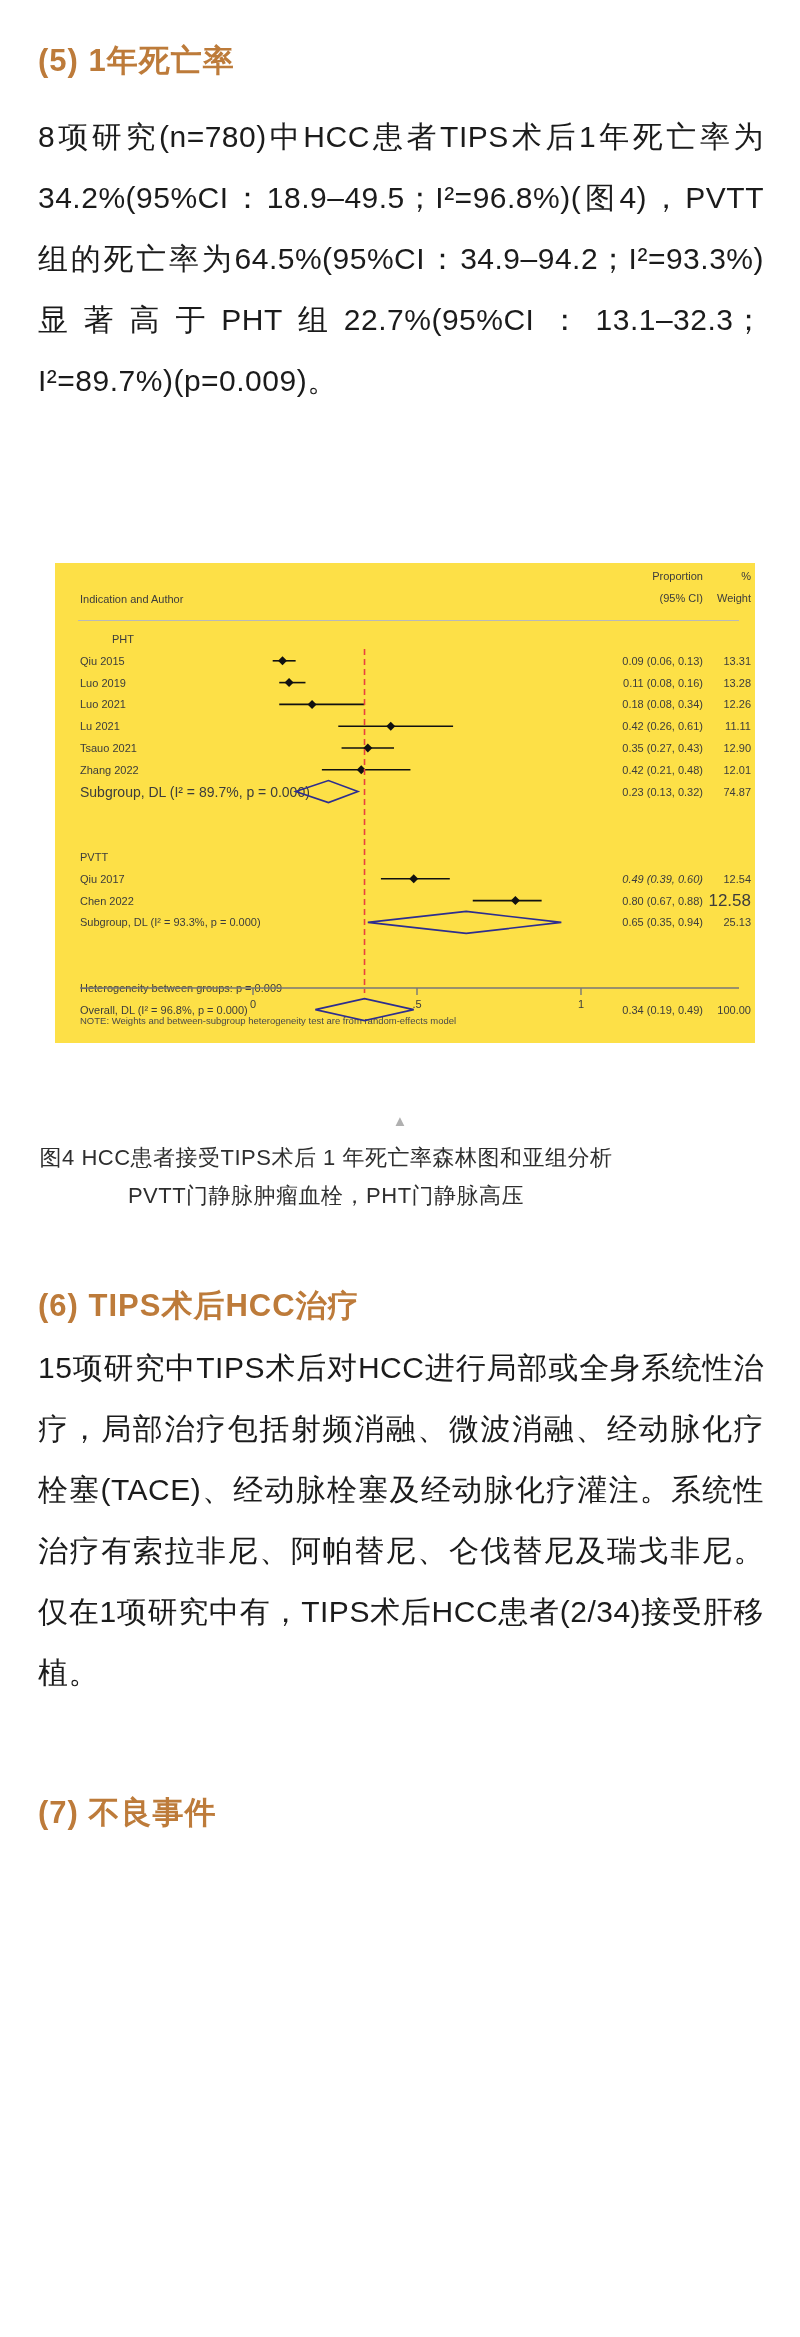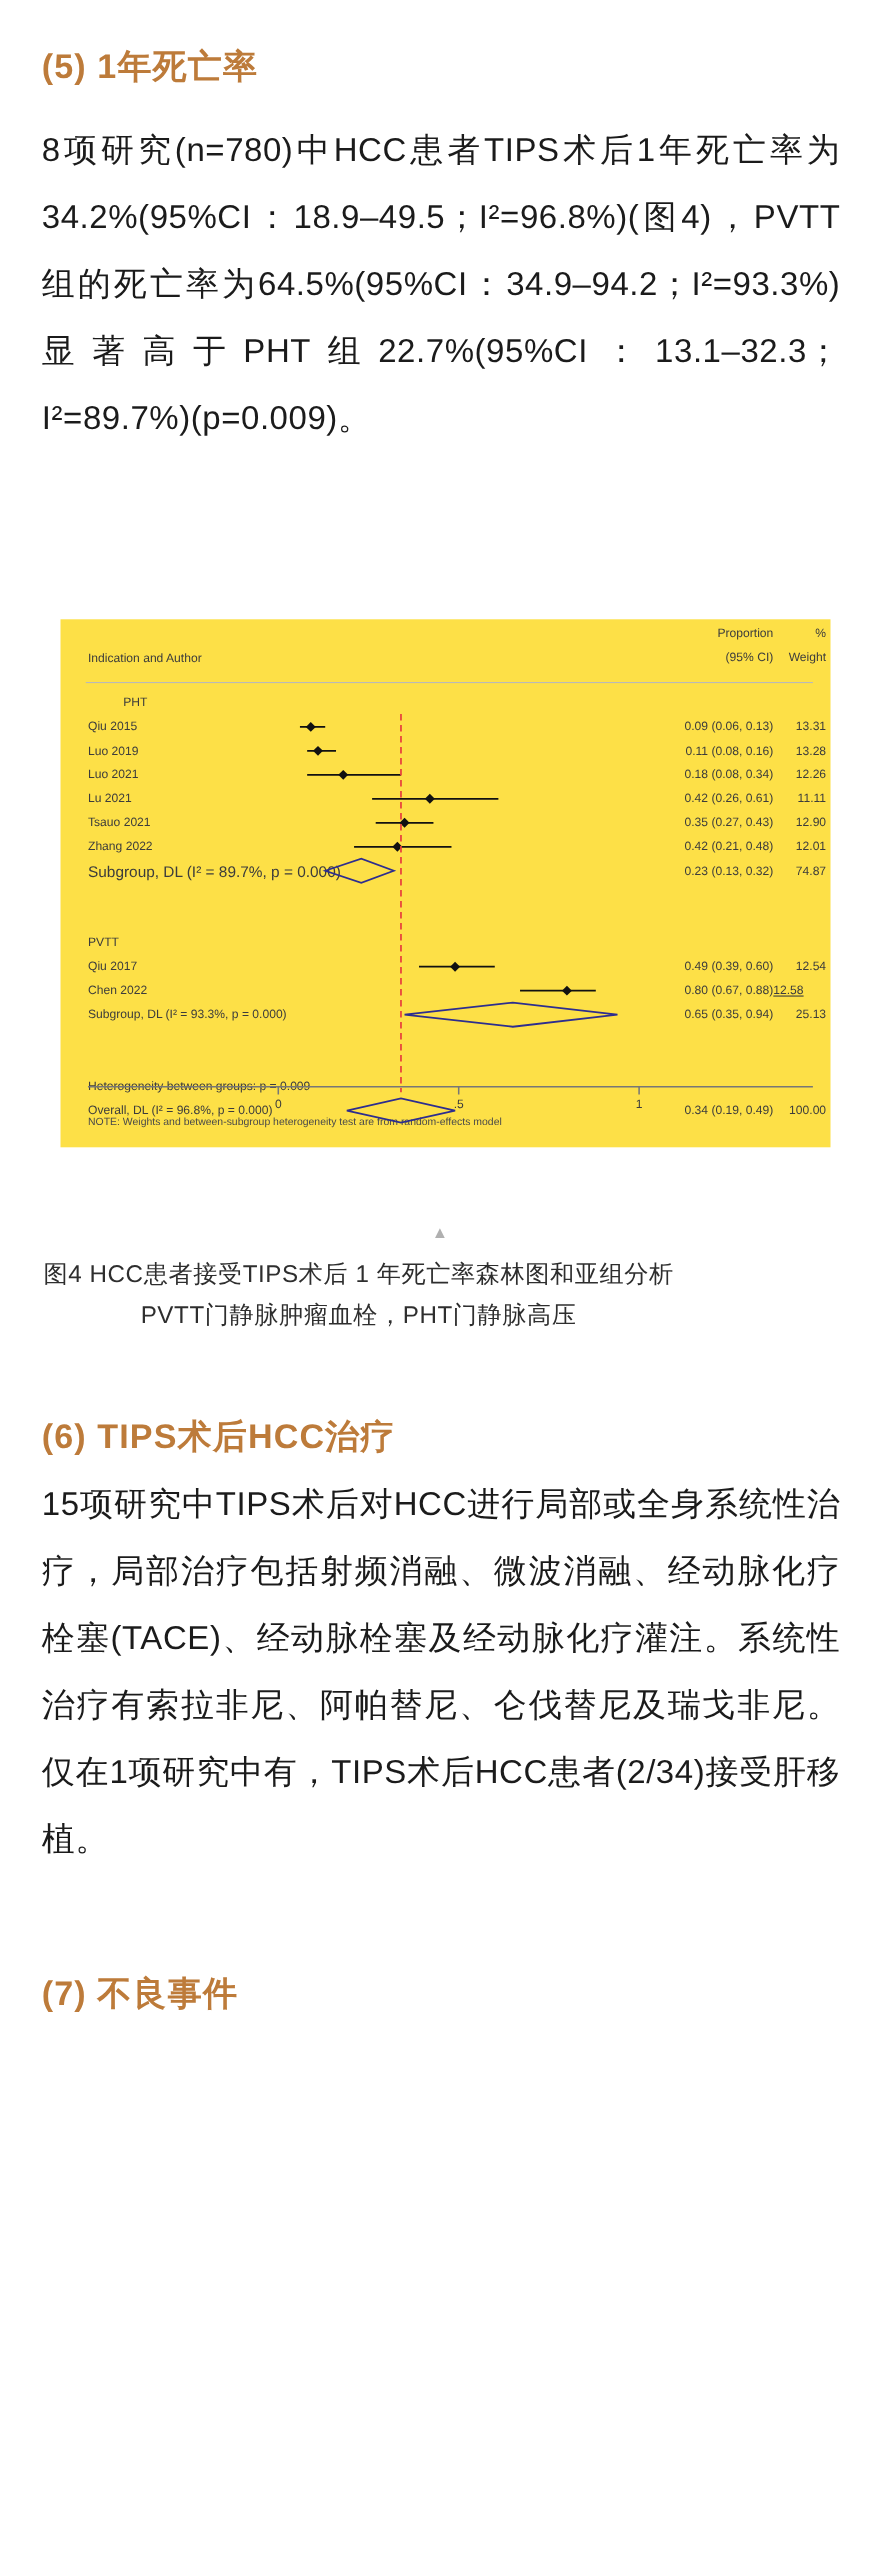--- a/index.html
+++ b/index.html
@@ -60,25 +60,25 @@
       <div style="position: absolute; left: 508px; top: 177px; width: 140px; text-align: right; font-size: 11px; color: rgb(60, 60, 60); line-height: 16px;">0.35 (0.27, 0.43)</div>
       <div style="position: absolute; left: 648px; top: 177px; width: 48px; text-align: right; font-size: 11px; color: rgb(60, 60, 60); line-height: 16px;">12.90</div>
       <div style="position: absolute; left: 25px; top: 198.8px; font-size: 11px; color: rgb(60, 60, 60); white-space: nowrap; line-height: 16px;">Zhang 2022</div>
       <div style="position: absolute; left: 508px; top: 198.8px; width: 140px; text-align: right; font-size: 11px; color: rgb(60, 60, 60); line-height: 16px;">0.42 (0.21, 0.48)</div>
       <div style="position: absolute; left: 648px; top: 198.8px; width: 48px; text-align: right; font-size: 11px; color: rgb(60, 60, 60); line-height: 16px;">12.01</div>
       <div style="position: absolute; left: 25px; top: 220.6px; font-size: 14px; color: rgb(60, 60, 60); white-space: nowrap; line-height: 16px;">Subgroup, DL (I² = 89.7%, p = 0.000)</div>
       <div style="position: absolute; left: 508px; top: 220.6px; width: 140px; text-align: right; font-size: 11px; color: rgb(60, 60, 60); line-height: 16px;">0.23 (0.13, 0.32)</div>
       <div style="position: absolute; left: 648px; top: 220.6px; width: 48px; text-align: right; font-size: 11px; color: rgb(60, 60, 60); line-height: 16px;">74.87</div>
       <div style="position: absolute; left: 25px; top: 286px; font-size: 11px; color: rgb(60, 60, 60); white-space: nowrap; line-height: 16px;">PVTT</div>
       <div style="position: absolute; left: 25px; top: 307.8px; font-size: 11px; color: rgb(60, 60, 60); white-space: nowrap; line-height: 16px;">Qiu 2017</div>
-      <div style="position: absolute; left: 508px; top: 307.8px; width: 140px; text-align: right; font-size: 11px; color: rgb(60, 60, 60); line-height: 16px;">0.49 (0.39, 0.60)</div>
+      <div style="position: absolute; left: 508px; top: 307.8px; width: 140px; text-align: right; font-size: 11px; color: rgb(60, 60, 60); line-height: 16px; font-style: italic;">0.49 (0.39, 0.60)</div>
       <div style="position: absolute; left: 648px; top: 307.8px; width: 48px; text-align: right; font-size: 11px; color: rgb(60, 60, 60); line-height: 16px;">12.54</div>
       <div style="position: absolute; left: 25px; top: 329.6px; font-size: 11px; color: rgb(60, 60, 60); white-space: nowrap; line-height: 16px;">Chen 2022</div>
       <div style="position: absolute; left: 508px; top: 329.6px; width: 140px; text-align: right; font-size: 11px; color: rgb(60, 60, 60); line-height: 16px;">0.80 (0.67, 0.88)</div>
-      <div style="position: absolute; left: 648px; top: 329.6px; width: 48px; font-size: 11px; color: rgb(60, 60, 60); line-height: 16px; text-decoration: underline;">12.58</div>
+      <div style="position: absolute; left: 648px; top: 329.6px; width: 48px; text-align: right; font-size: 17px; color: rgb(60, 60, 60); line-height: 16px;">12.58</div>
       <div style="position: absolute; left: 25px; top: 351.4px; font-size: 11px; color: rgb(60, 60, 60); white-space: nowrap; line-height: 16px;">Subgroup, DL (I² = 93.3%, p = 0.000)</div>
       <div style="position: absolute; left: 508px; top: 351.4px; width: 140px; text-align: right; font-size: 11px; color: rgb(60, 60, 60); line-height: 16px;">0.65 (0.35, 0.94)</div>
       <div style="position: absolute; left: 648px; top: 351.4px; width: 48px; text-align: right; font-size: 11px; color: rgb(60, 60, 60); line-height: 16px;">25.13</div>
       <div style="position: absolute; left: 25px; top: 416.8px; font-size: 11px; color: rgb(60, 60, 60); white-space: nowrap; line-height: 16px;">Heterogeneity between groups: p = 0.009</div>
       <div style="position: absolute; left: 25px; top: 438.6px; font-size: 11px; color: rgb(60, 60, 60); white-space: nowrap; line-height: 16px;">Overall, DL (I² = 96.8%, p = 0.000)</div>
       <div style="position: absolute; left: 508px; top: 438.6px; width: 140px; text-align: right; font-size: 11px; color: rgb(60, 60, 60); line-height: 16px;">0.34 (0.19, 0.49)</div>
       <div style="position: absolute; left: 648px; top: 438.6px; width: 48px; text-align: right; font-size: 11px; color: rgb(60, 60, 60); line-height: 16px;">100.00</div>
       <div style="position: absolute; left: 183px; top: 435px; width: 30px; text-align: center; font-size: 11px; color: rgb(60, 60, 60);">0</div>
       <div style="position: absolute; left: 347px; top: 435px; width: 30px; text-align: center; font-size: 11px; color: rgb(60, 60, 60);">.5</div>
       <div style="position: absolute; left: 511px; top: 435px; width: 30px; text-align: center; font-size: 11px; color: rgb(60, 60, 60);">1</div>

